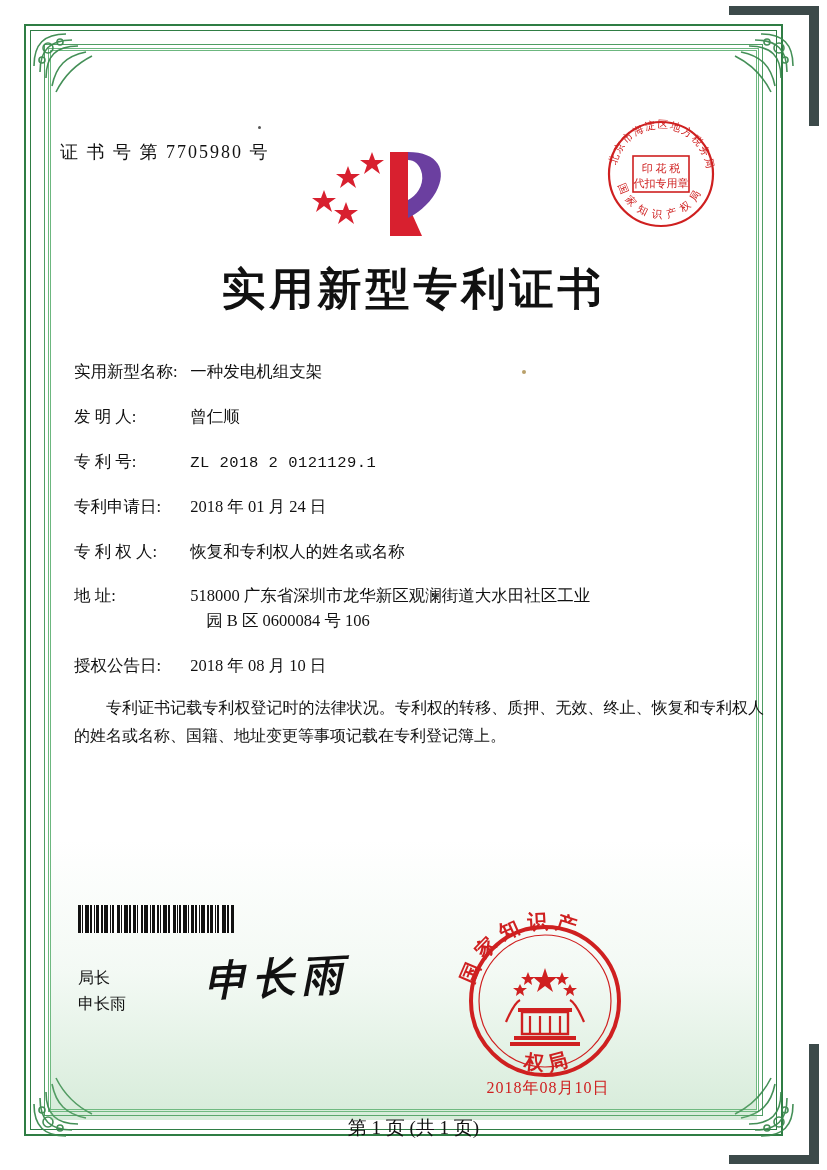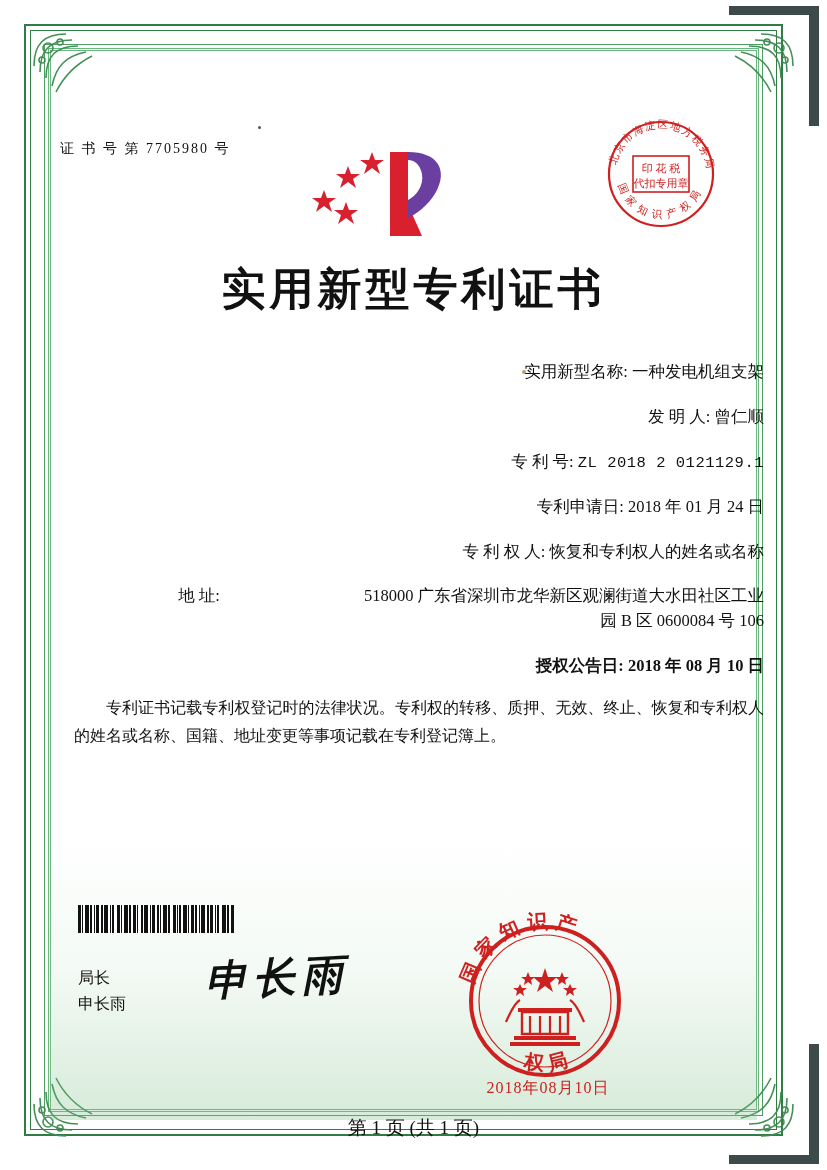--- a/index.html
+++ b/index.html
@@ -94,21 +94,21 @@
 
   .content {
     position: absolute;
     left: 60px; top: 60px;
     width: 707px; height: 1040px;
   }
 
   .cert-no {
     position: absolute;
     left: 0px; top: 80px;
-    font-size: 14px;
+    font-size: 18px;
     letter-spacing: 2px;
     color: #111;
     font-family: "Liberation Serif", serif;
   }
 
   
   .logo {
     position: absolute;
     left: 252px; top: 80px;
     width: 155px; height: 110px;
@@ -138,21 +138,20 @@
     left: 14px;
     top: 300px;
     width: 690px;
     font-size: 16.5px;
     color: #111;
   }
   .field {
     position: relative;
     margin-bottom: 20px;
     line-height: 1.5;
-    text-align: right;
   }
   .f-label {
     display: inline-block;
     min-width: 112px;
     letter-spacing: 0px;
   }
   .f-val {
     display: inline;
   }
   .mono {
@@ -160,25 +159,24 @@
     font-size: 15.5px;
     letter-spacing: 0.5px;
   }
   .addr-wrap {
     display: inline-block;
     vertical-align: top;
     width: 540px;
   }
   .addr-line2 {
     display: block;
-    margin-left: 0px;
+    margin-left: 16px;
   }
   .two-col {
     position: relative;
-    font-weight: bold;
   }
   .col-right {
     position: absolute;
     left: 420px;
     top: 0;
   }
 
   .paras {
     position: absolute;
     left: 14px;

